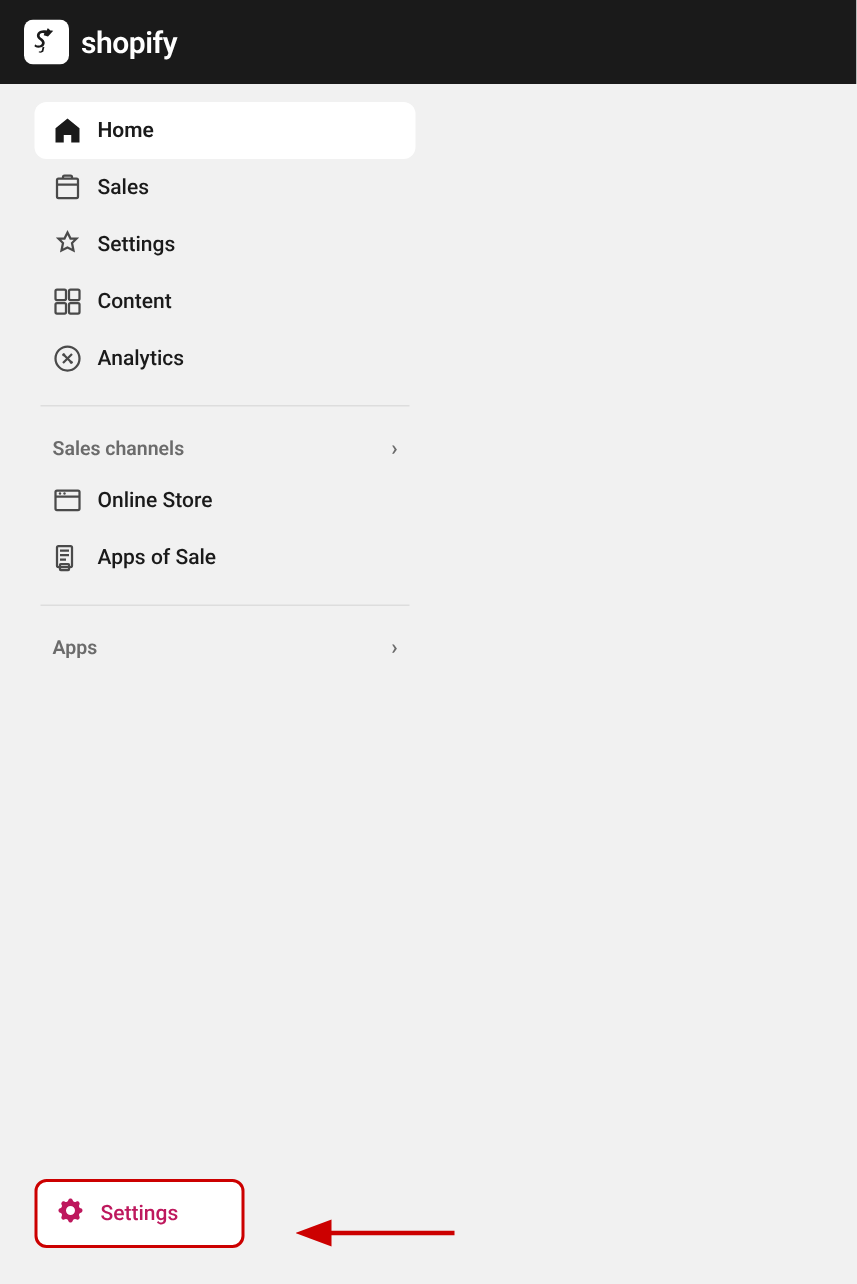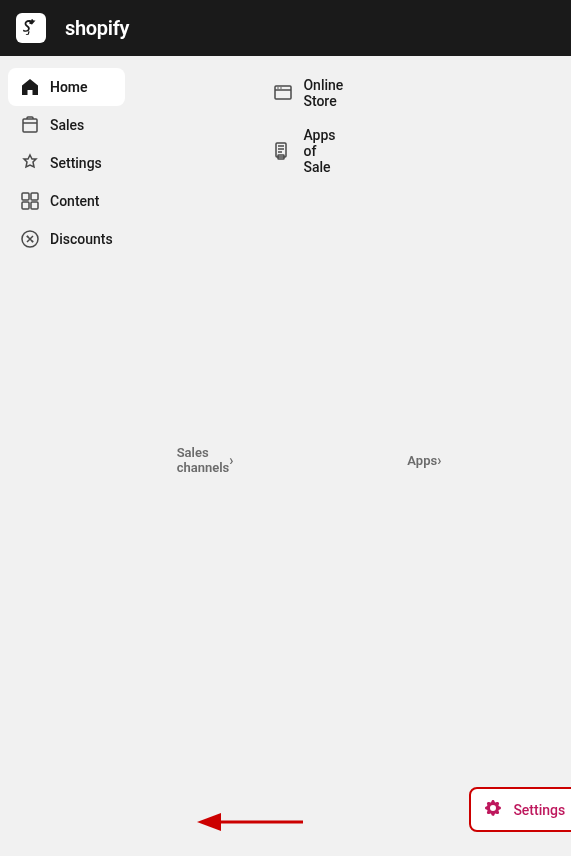--- a/index.html
+++ b/index.html
@@ -19,43 +19,43 @@
       height: 56px;
       display: flex;
       align-items: center;
       padding: 0 16px;
       flex-shrink: 0;
     }
 
     .logo-area {
       display: flex;
       align-items: center;
-      gap: 19px;
+      gap: 8px;
     }
 
     .logo-icon {
       width: 30px;
       height: 30px;
     }
 
     .logo-text {
       color: #ffffff;
       font-size: 20px;
       font-weight: 600;
       letter-spacing: -0.3px;
     }
 
     
     .sidebar {
       width: 300px;
       background: #f1f1f1;
       height: calc(856px - 56px);
       display: flex;
-      flex-direction: row;
-      padding: 8px 0;
+      flex-direction: column;
+      padding: 8px 15px;
       position: relative;
     }
 
     .nav-section {
       padding: 4px 8px;
     }
 
     .nav-item {
       display: flex;
       align-items: center;
@@ -202,21 +202,21 @@
 
     <div class="nav-item">
       <span class="icon">
         <svg viewBox="0 0 20 20" fill="none" stroke="currentColor" stroke-width="1.5">
             <circle cx="10" cy="10" r="8"></circle>
             <path d="M7 7l6 6M13 7l-6 6"></path>
             <circle cx="7.5" cy="7.5" r="1" fill="currentColor" stroke="none"></circle>
             <circle cx="12.5" cy="12.5" r="1" fill="currentColor" stroke="none"></circle>
           </svg>
       </span>
-      <span>Discounts</span>
+      <span>Analytics</span>
     </div>
   </div>
 
   <div class="divider"></div>
 
   <div class="section-header">
     <span>Sales channels</span>
     <span class="chevron">›</span>
   </div>
 

